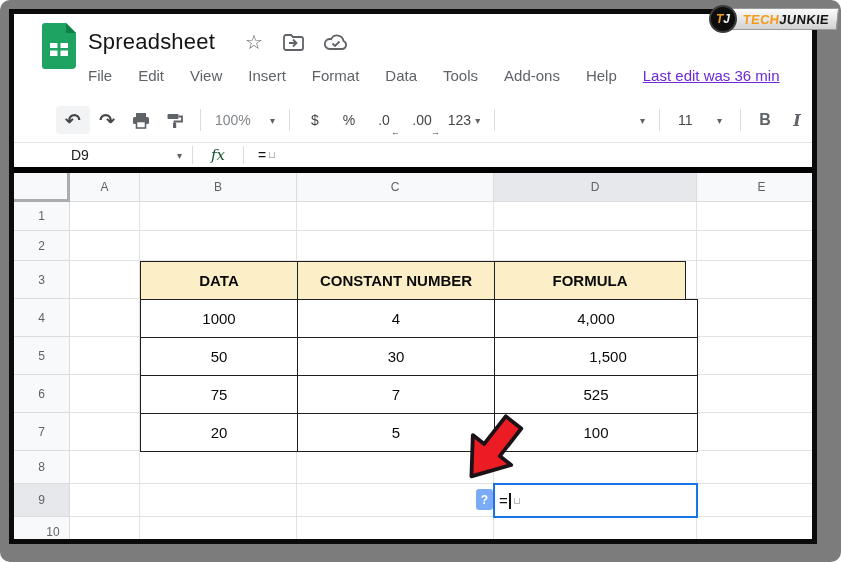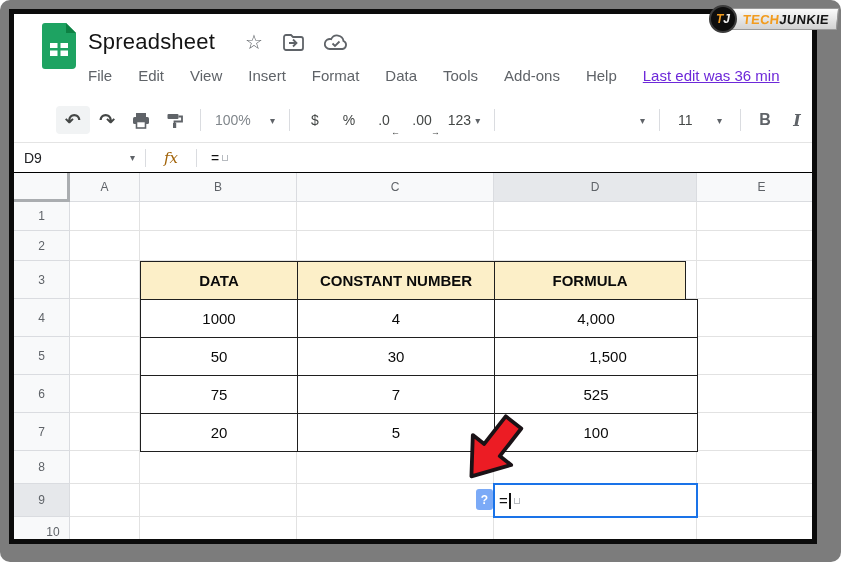--- a/index.html
+++ b/index.html
@@ -28,24 +28,24 @@
   .tdiv { width:1px; height:22px; background:#dadce0; margin:0 8px; flex:0 0 auto; }
   .zoom { width:72px; justify-content:space-between; padding:0 6px; color:#80868b; font-size:14px; }
   .dd { font-size:10px; color:#5f6368; margin-left:4px; }
   .subarrow { position:absolute; bottom:-3px; right:2px; font-size:9px; color:#444746; }
   .fontbox { width:148px; height:28px; display:inline-flex; align-items:center; justify-content:flex-end; padding-right:6px; flex:0 0 auto; }
   .fontsize { width:64px; justify-content:space-between; padding:0 10px; font-size:14px; }
   .boldb { font-weight:bold; font-size:16px; width:32px; color:#5f6368; }
   .italicb { font-family:"DejaVu Serif", serif; font-style:italic; font-size:16px; width:32px; color:#5f6368; font-weight:bold; }
 
   
-  .formulabar { height:30px; display:flex; align-items:center; border-bottom:1px solid #000000; font-size:14px; }
+  .formulabar { height:30px; display:flex; align-items:center; border-bottom:6px solid #000000; font-size:14px;padding-left:47px; }
   .namebox { width:131px; display:flex; align-items:center; justify-content:space-between; padding:0 10px 0 10px; color:#202124; cursor:default; }
   .vdiv { width:1px; height:18px; background:#dadce0; }
-  .fx { font-family:"DejaVu Serif", serif; font-style:italic; color:#a16207; font-size:15px; margin:0 18px; }
+  .fx { font-family:"DejaVu Serif", serif; font-style:italic; color:#14532d; font-size:15px; margin:0 18px; }
   .fvalue { margin-left:14px; color:#111; }
   .imebox { display:inline-block; width:6px; height:6px; border:1px solid #b7bbc0; border-top:none; margin-left:3px; }
 
   
   .grid { position:relative; height:374px; overflow:hidden; background:#fff; }
   .corner { position:absolute; background:#f8f9fa; border-right:3px solid #aaadb0; border-bottom:3px solid #aaadb0; z-index:2; }
   .colhdr, .rowhdr { position:absolute; background:#f8f9fa; color:#5f6368; font-size:12px; display:flex; align-items:center; justify-content:center; border-right:1px solid #dadce0; border-bottom:1px solid #dadce0; z-index:1; cursor:default; }
   .hdrsel { background:#e6e8eb; }
   .gridline { position:absolute; background:#e2e2e2; z-index:0; }
   .tcell { position:absolute; display:flex; align-items:center; justify-content:center; font-size:15px; color:#0a0a0a; border:1px solid #1f1f1f; background:#fff; z-index:1; }

